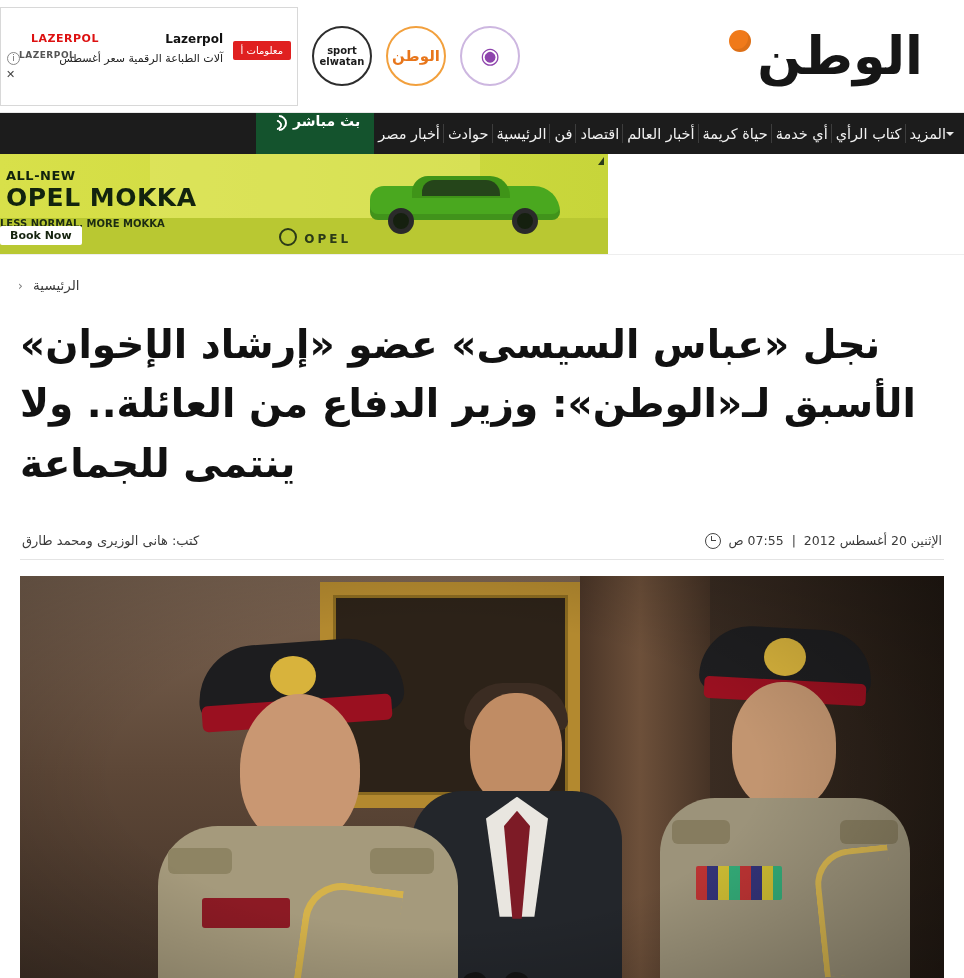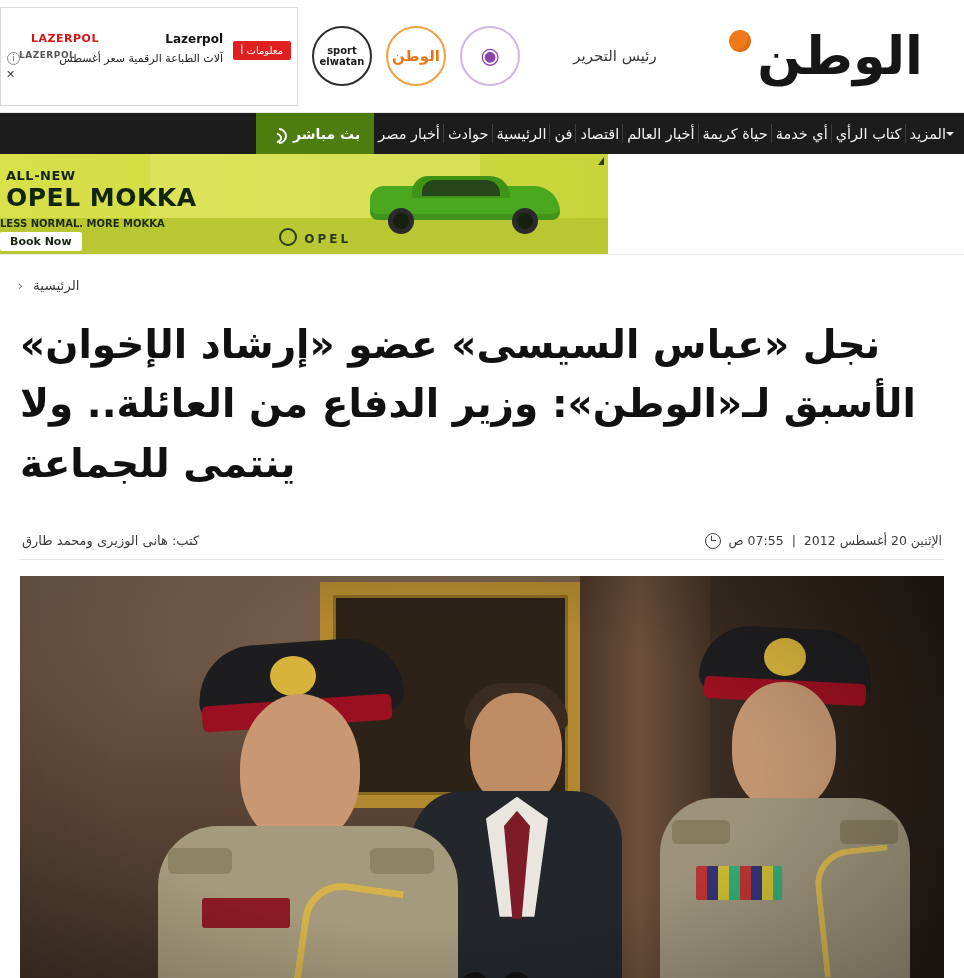--- a/index.html
+++ b/index.html
@@ -180,24 +180,24 @@
 
   
   .navbar {
     height: 41px;
     background: #1c1c1c;
     display: flex;
     flex-direction: row;
     align-items: stretch;
   }
   .live-btn {
-    background: #4d7c0f;
+    background: #14532d;
     color: #fff;
     display: flex;
-    align-items: center;
+    align-items: flex-start;
     gap: 7px;
     padding: 0 14px;
     font-size: 14px;
     font-weight: bold;
     direction: rtl;
   }
   .live-icon {
     display: inline-block;
     width: 16px; height: 16px;
     position: relative;
@@ -300,21 +300,21 @@
     left: 0px;
     top: 64px;
     font-size: 10px;
     color: #1c2b12;
     direction: ltr;
     font-weight: bold;
   }
   .lb-cta {
     position: absolute;
     left: 0px;
-    top: 78px;
+    top: 72px;
     background: #ffffff;
     color: #16240f;
     font-size: 11px;
     font-weight: bold;
     padding: 3px 10px;
     border-radius: 2px;
     direction: ltr;
   }
   .lb-car {
     position: absolute;
@@ -660,21 +660,20 @@
 <div class="page">
 
   <div class="top-header">
 
     <div class="brand">
       <span class="brand-logo-text">الوطن</span>
       <span class="brand-dot"></span>
     </div>
 
     <div class="editor-block">
-      <div class="role">رئيس التحرير</div>
     </div>
 
     <div class="sister-sites">
       <div class="site-badge b1">◉</div>
       <div class="site-badge b2">الوطن</div>
       <div class="site-badge b3">sport elwatan</div>
     </div>
 
     <div class="top-ad">
       <div class="ad-red">معلومات أ</div>

